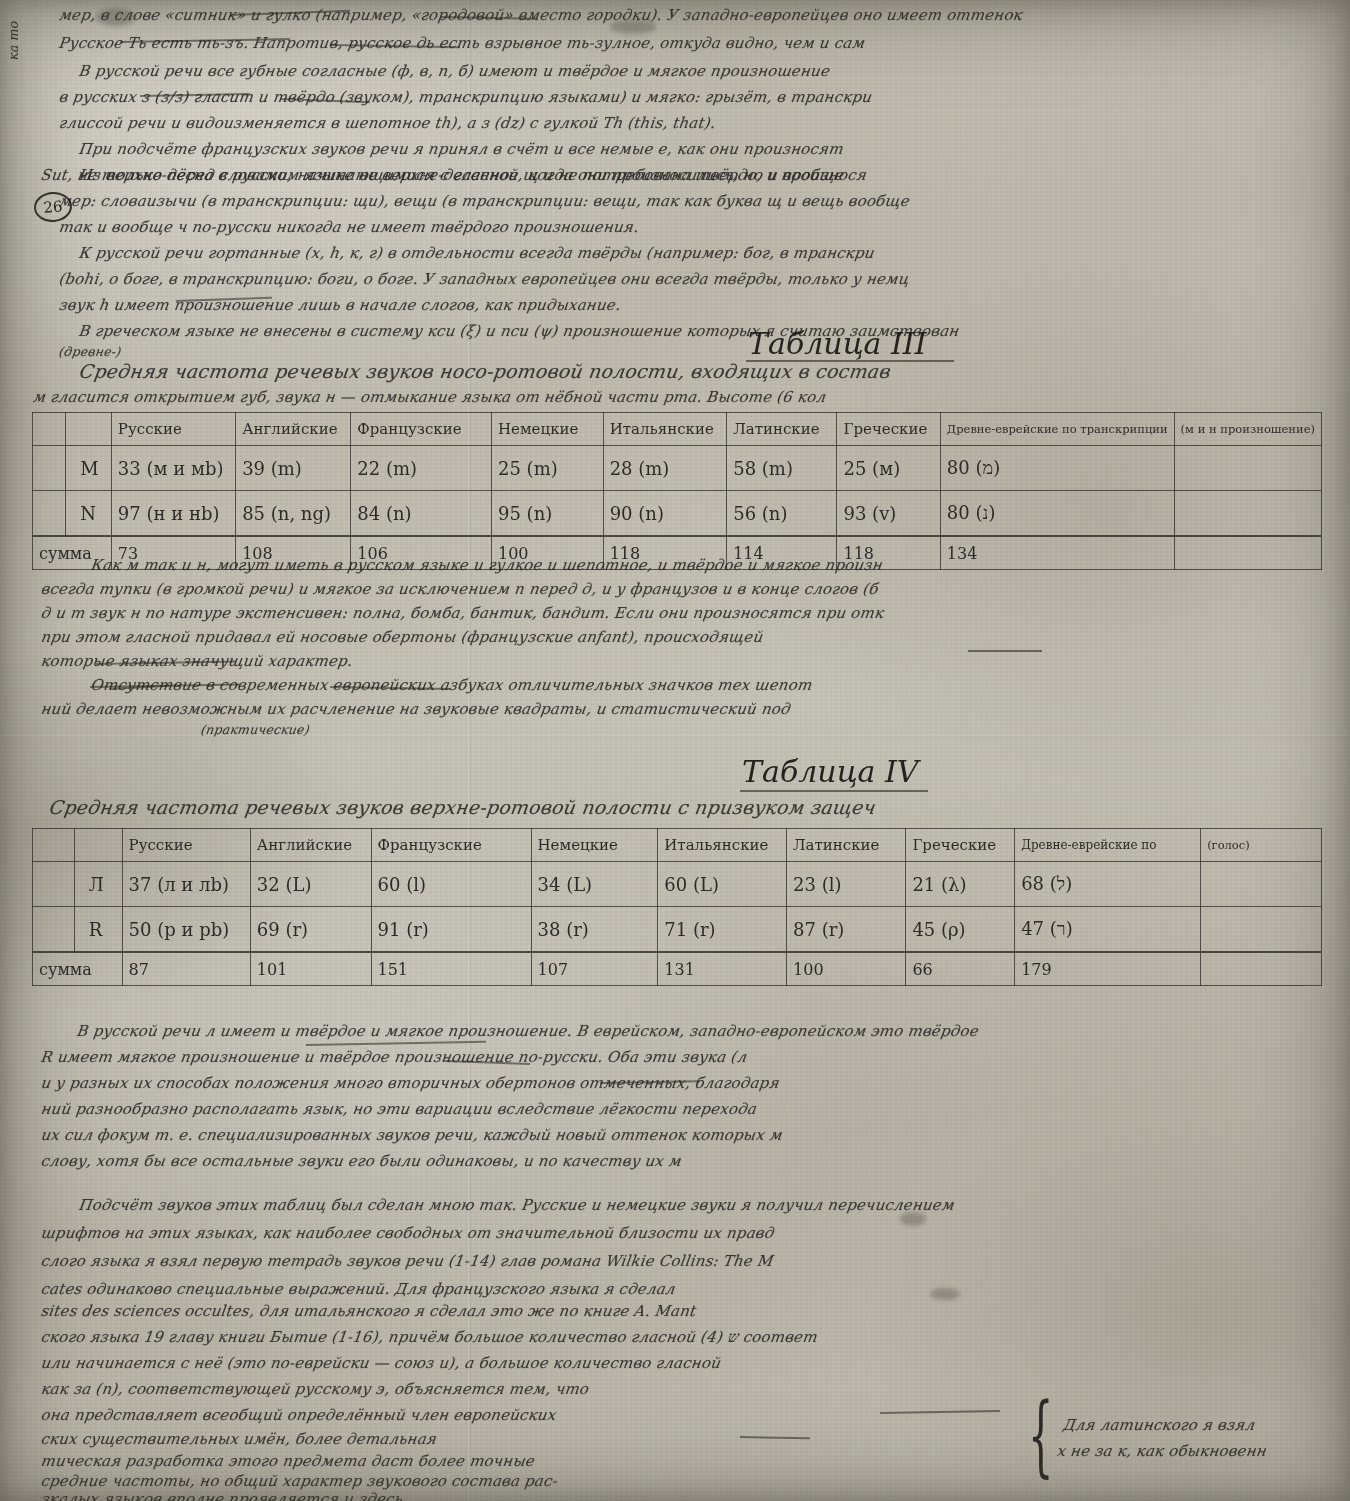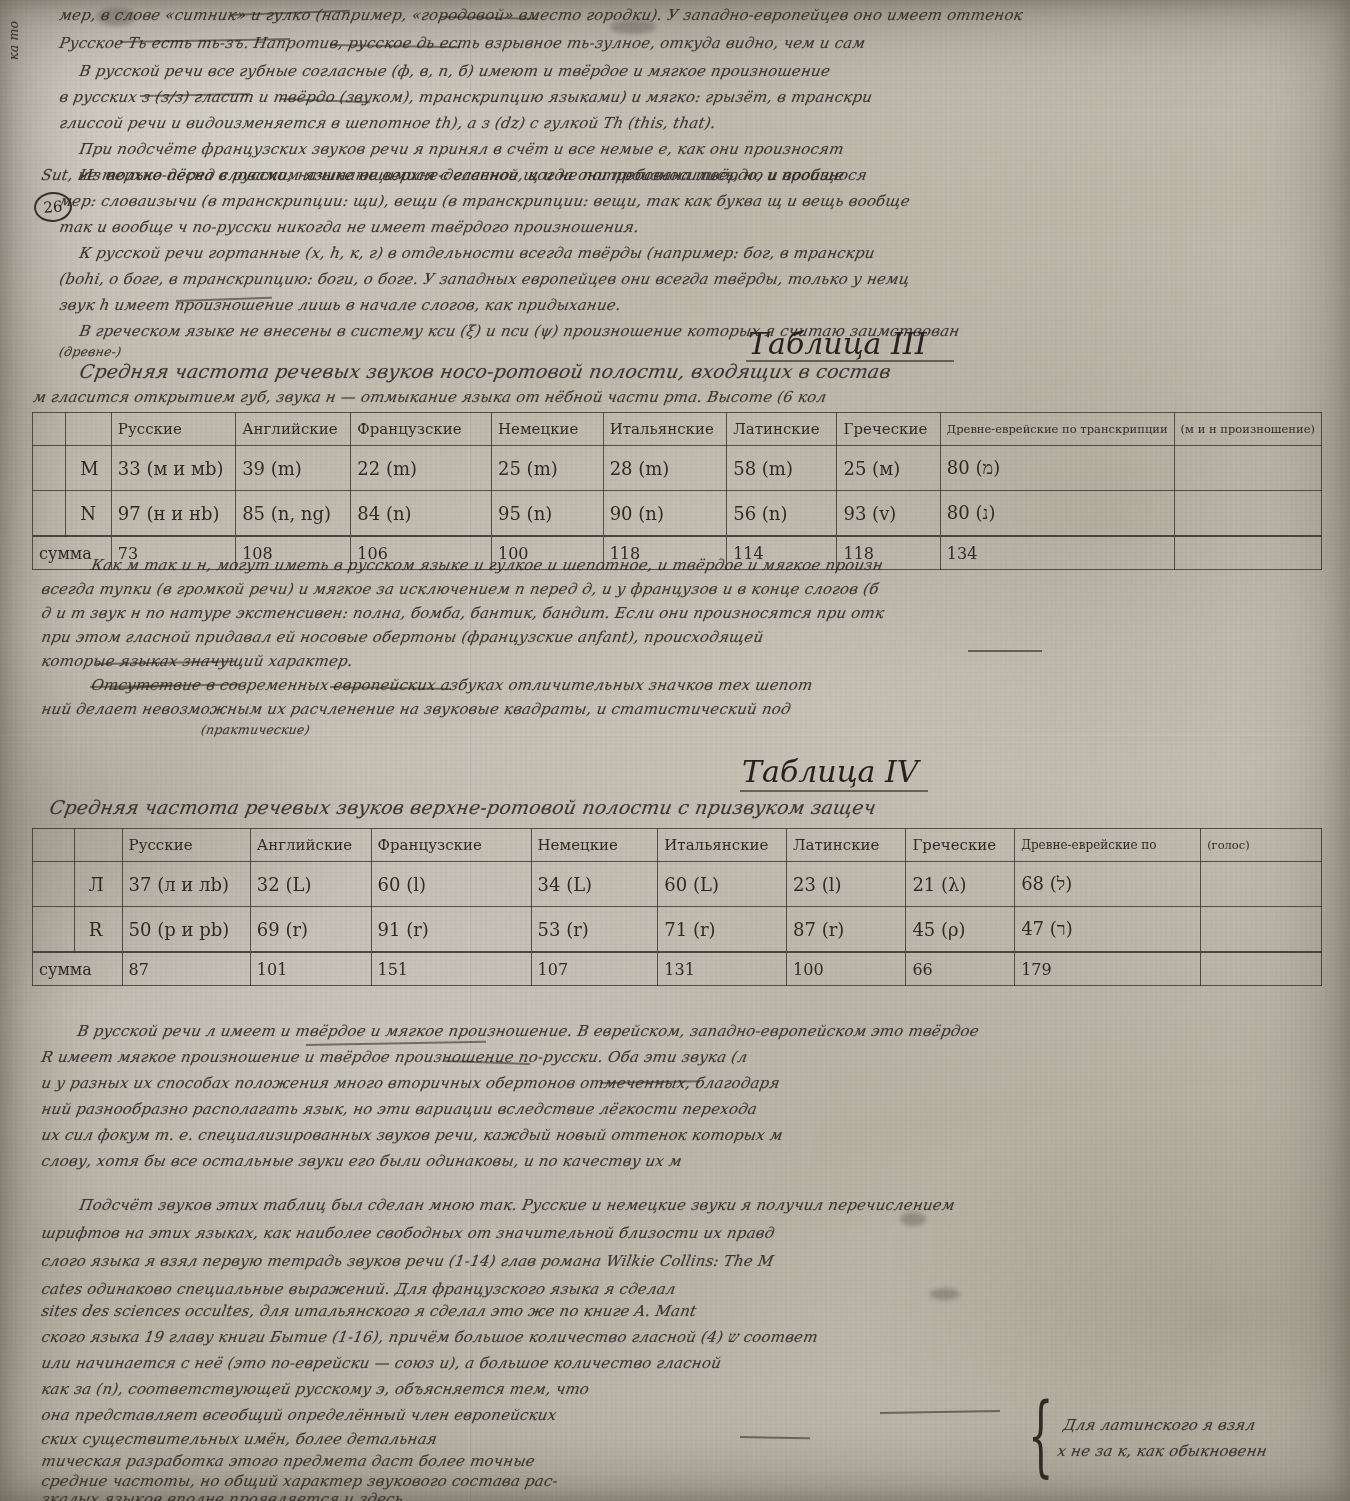--- a/index.html
+++ b/index.html
@@ -260,21 +260,21 @@
       <td>21 (λ)</td>
       <td>68 (ל)</td>
       <td></td>
     </tr>
     <tr class="row">
       <td></td>
       <td class="rowlab">R</td>
       <td>50 (р и рb)</td>
       <td>69 (r)</td>
       <td>91 (r)</td>
-      <td>53 (r)</td>
+      <td>38 (r)</td>
       <td>71 (r)</td>
       <td>87 (r)</td>
       <td>45 (ρ)</td>
       <td>47 (ר)</td>
       <td></td>
     </tr>
     <tr class="sum">
       <td colspan="2">сумма</td>
       <td>87</td>
       <td>101</td>

